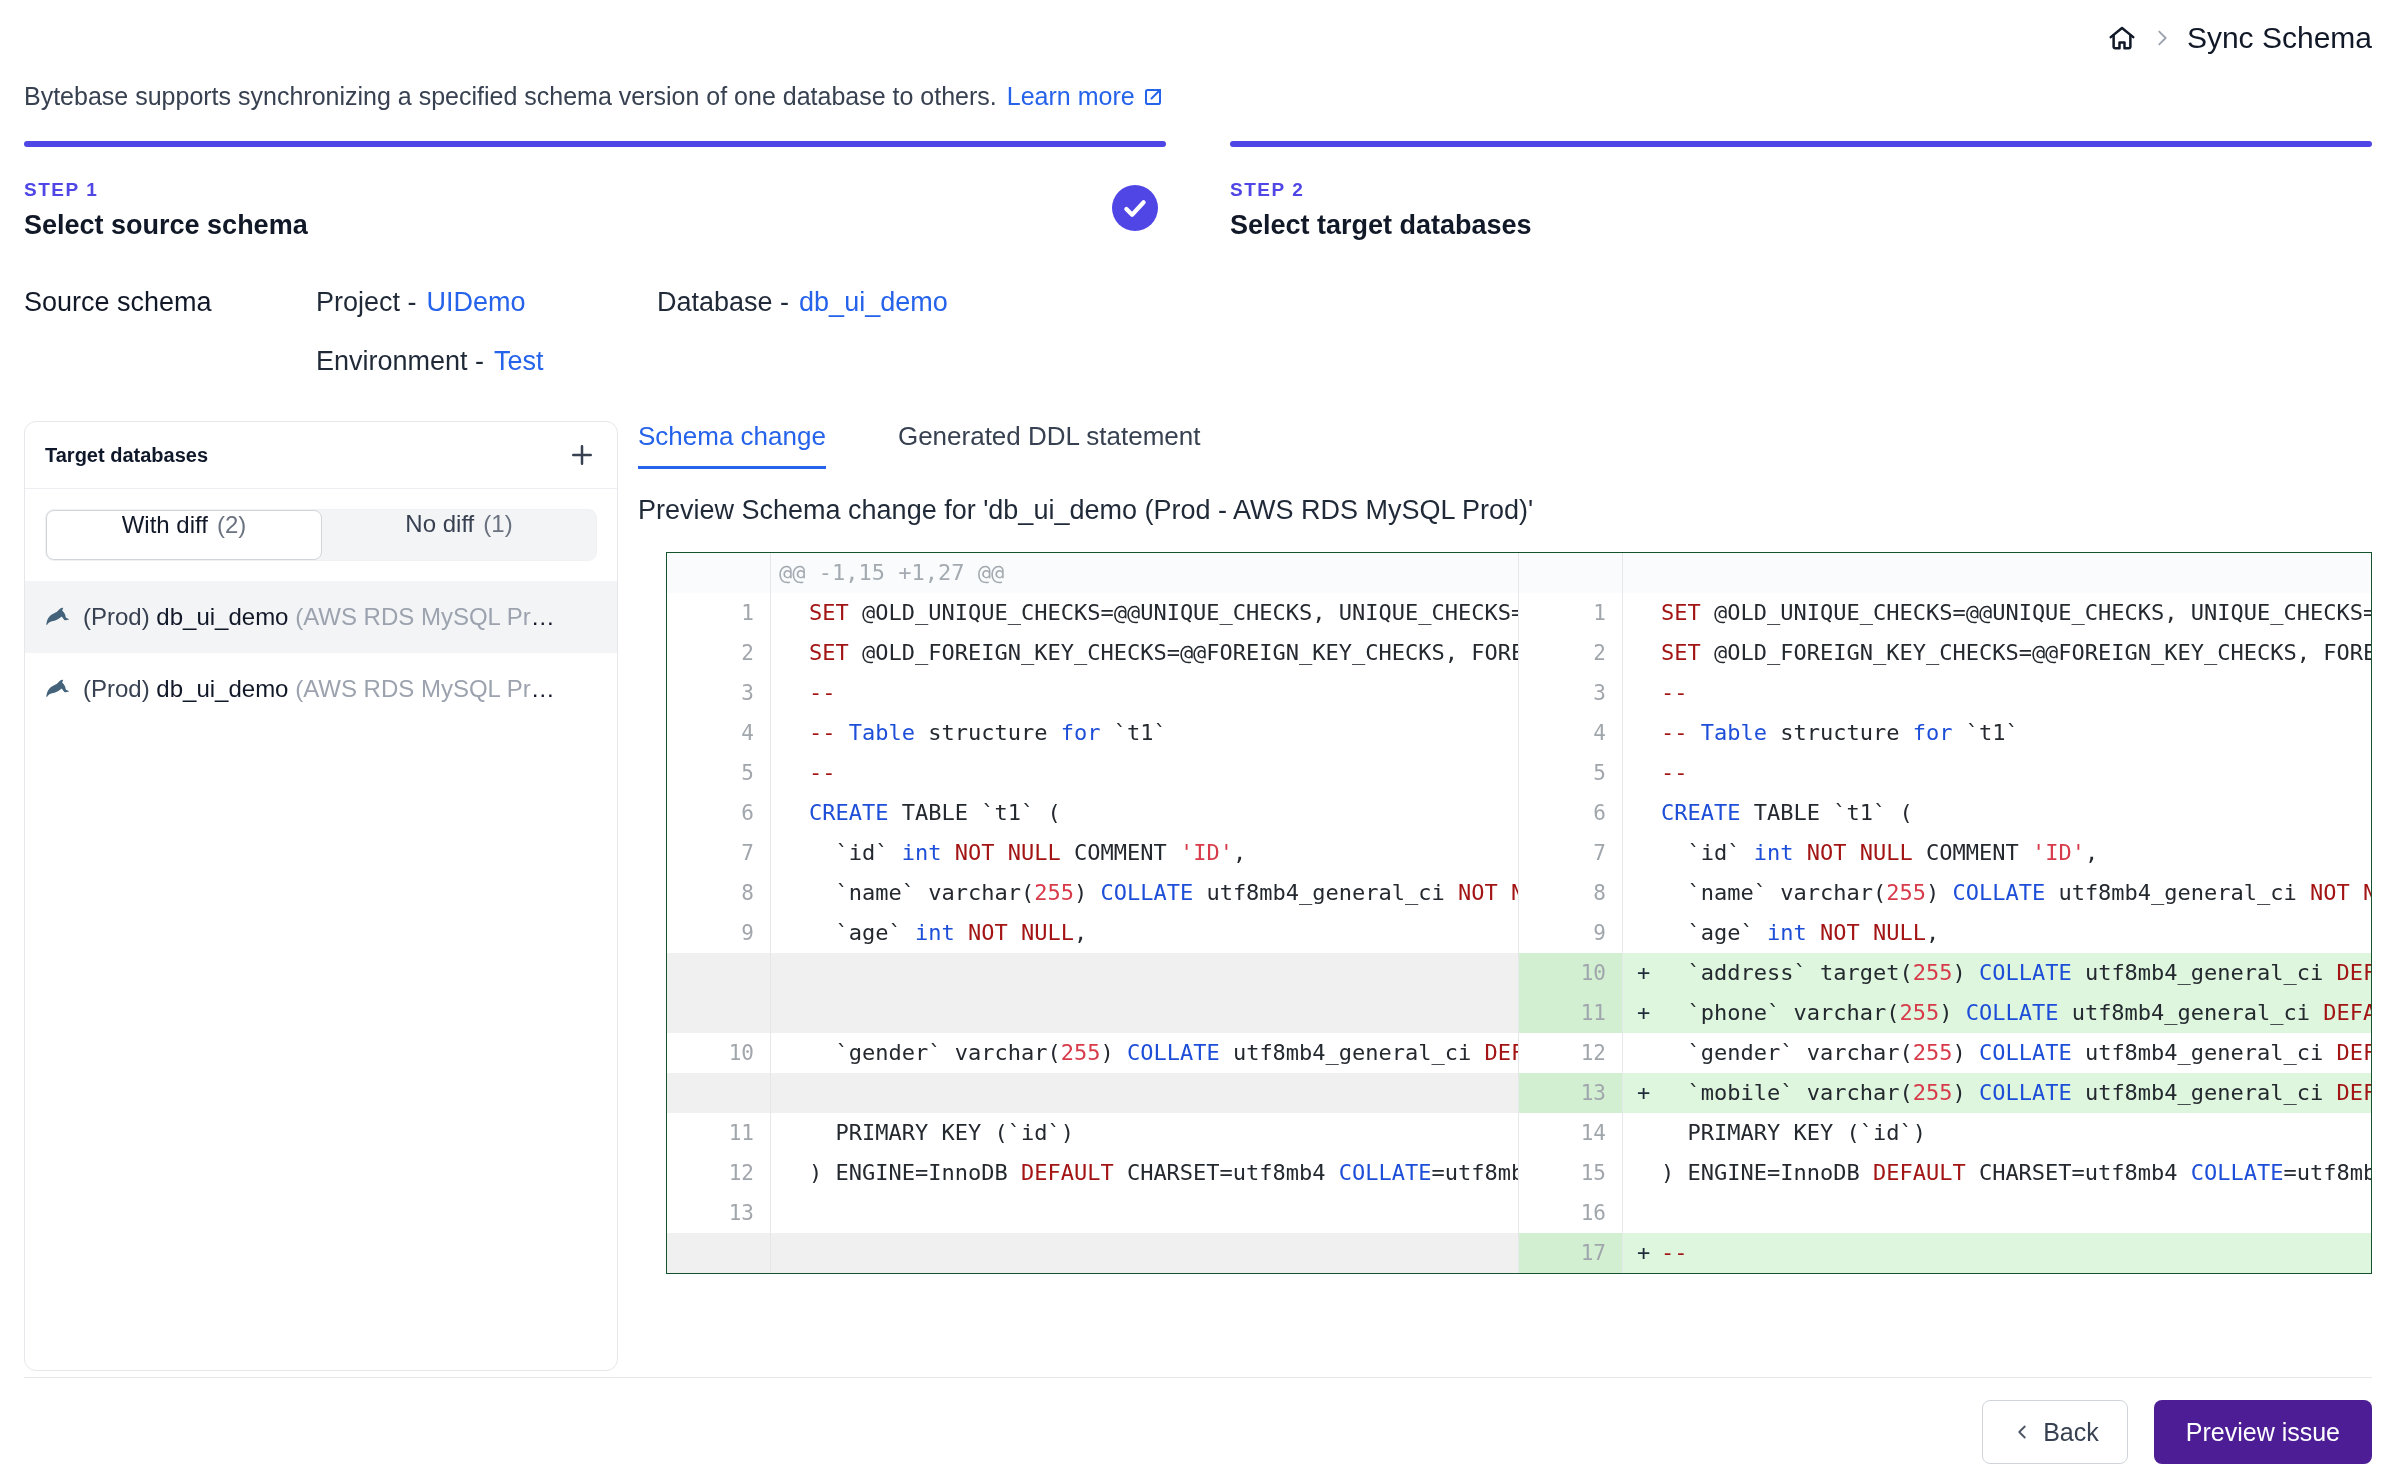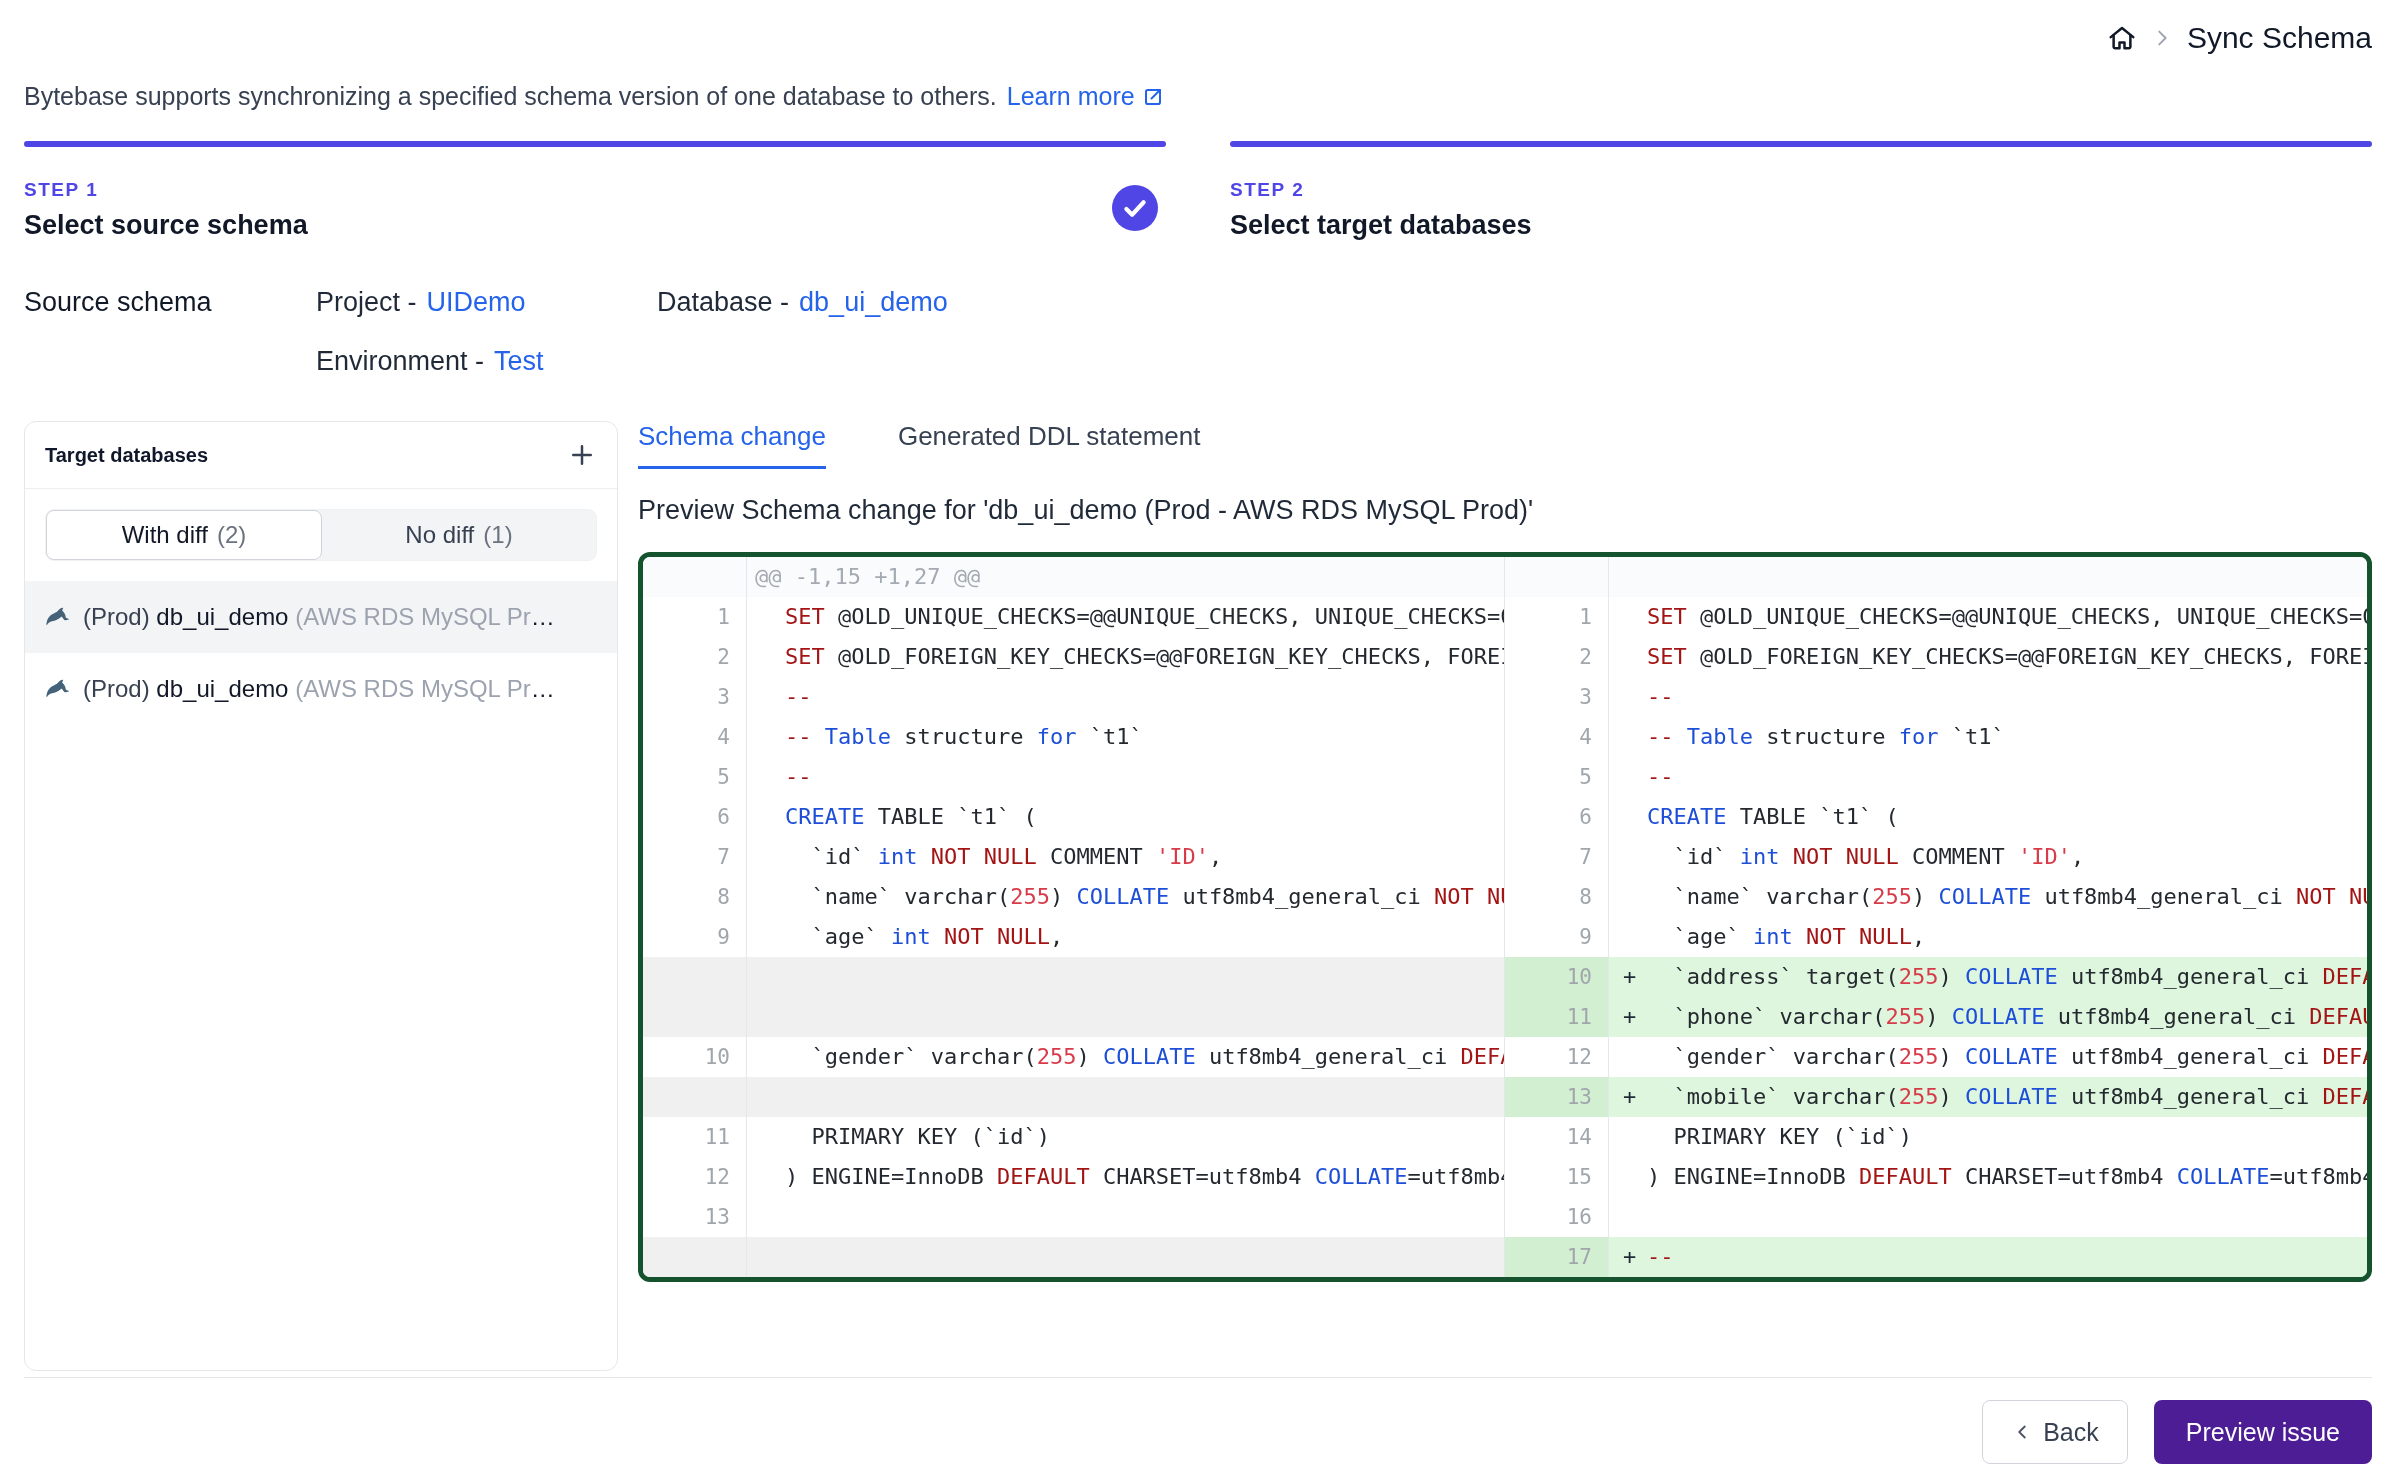--- a/index.html
+++ b/index.html
@@ -33,40 +33,40 @@
   .fvalue { color:#2563eb; margin-left:10px; cursor:pointer; text-decoration:none; }
 
   
   .content-row { margin-top:44px; display:flex; align-items:flex-start; }
 
   
   .left-panel { width:594px; height:950px; border:1px solid #e5e7eb; border-radius:12px; flex-shrink:0; overflow:hidden; background:#fff; }
   .lp-header { display:flex; justify-content:space-between; align-items:center; padding:18px 20px; border-bottom:1px solid #eceef1; }
   .lp-title { font-size:20px; font-weight:700; color:#0f172a; }
   .segmented { margin:20px 20px 0 20px; display:flex; background:#f3f4f6; border:1px solid #f0f1f3; border-radius:9px; height:52px; }
-  .seg { flex:1; display:flex; align-items:center; justify-content:center; gap:9px; font-size:24px; color:#374151; border-radius:8px; cursor:pointer; }
+  .seg { flex:1; display:flex; justify-content:center; gap:9px; font-size:24px; color:#374151; border-radius:8px; cursor:pointer; }
   .seg.active { background:#fff; border:1px solid #d1d5db; color:#111827; font-weight:500; }
   .seg .cnt { color:#6b7280; font-weight:400; }
   .db-list { margin-top:20px; }
   .db-item { display:flex; align-items:center; gap:12px; height:72px; padding:0 20px; cursor:pointer; font-size:24px; }
   .db-item.selected { background:#f3f4f6; }
   .db-label { overflow:hidden; text-overflow:ellipsis; white-space:nowrap; max-width:480px; }
   .db-env { color:#374151; }
   .db-name { color:#111827; font-weight:500; }
   .db-suffix { color:#9ca3af; }
 
   
   .right-panel { flex:1; min-width:0; margin-left:20px; }
   .tabs { display:flex; gap:72px; }
   .tab { font-size:26px; padding-bottom:14px; color:#374151; cursor:pointer; border-bottom:3px solid transparent; }
   .tab.active { color:#2563eb; border-bottom-color:#2563eb; font-weight:500; }
   .preview-title { margin-top:26px; font-size:27px; color:#1f2937; }
 
   
-  .diff { margin-top:26px; border:5px solid #14532d; border-radius:12px; overflow:hidden; }
+  .diff { margin-top:26px; border:1px solid #14532d; border-radius:0; overflow:hidden;margin-left:28px; }
   .diff-grid { display:grid; grid-template-columns:104px minmax(0,1fr) 104px minmax(0,1fr); }
   .dcell { height:40px; line-height:40px; font-family:"DejaVu Sans Mono", monospace; font-size:22px; white-space:pre; overflow:hidden; }
   .dgut { text-align:right; padding-right:16px; color:#a0a6ac; border-right:1px solid #e5e7eb; font-size:21px; background:#fff; }
   .dcode { padding-left:8px; color:#24292f; background:#fff; }
   .dcode.mid { border-right:1px solid #e5e7eb; }
   .sign { display:inline-block; width:30px; padding-left:6px; color:#1f2937; }
   .hunk { background:#fafbfc !important; color:#a3aab1; }
   .cadd-g { background:#d2efd2 !important; }
   .cadd-c { background:#def6de !important; }
   .cpad { background:#f0f0f0 !important; }

